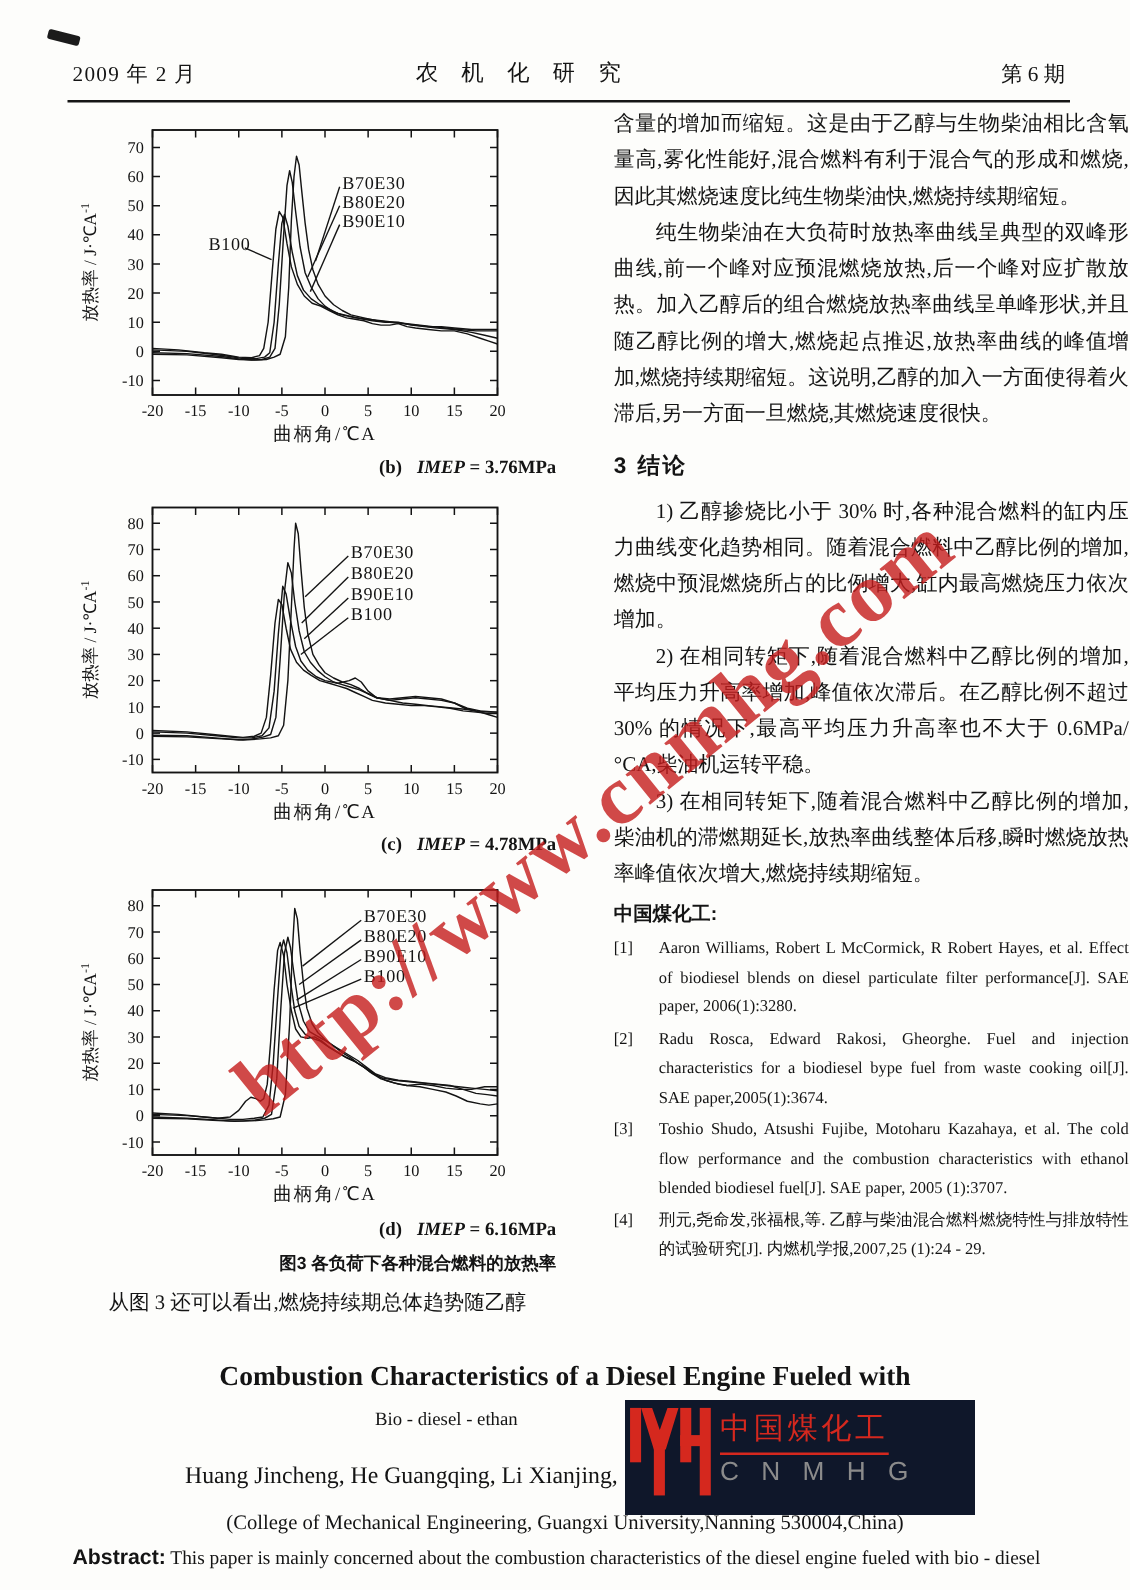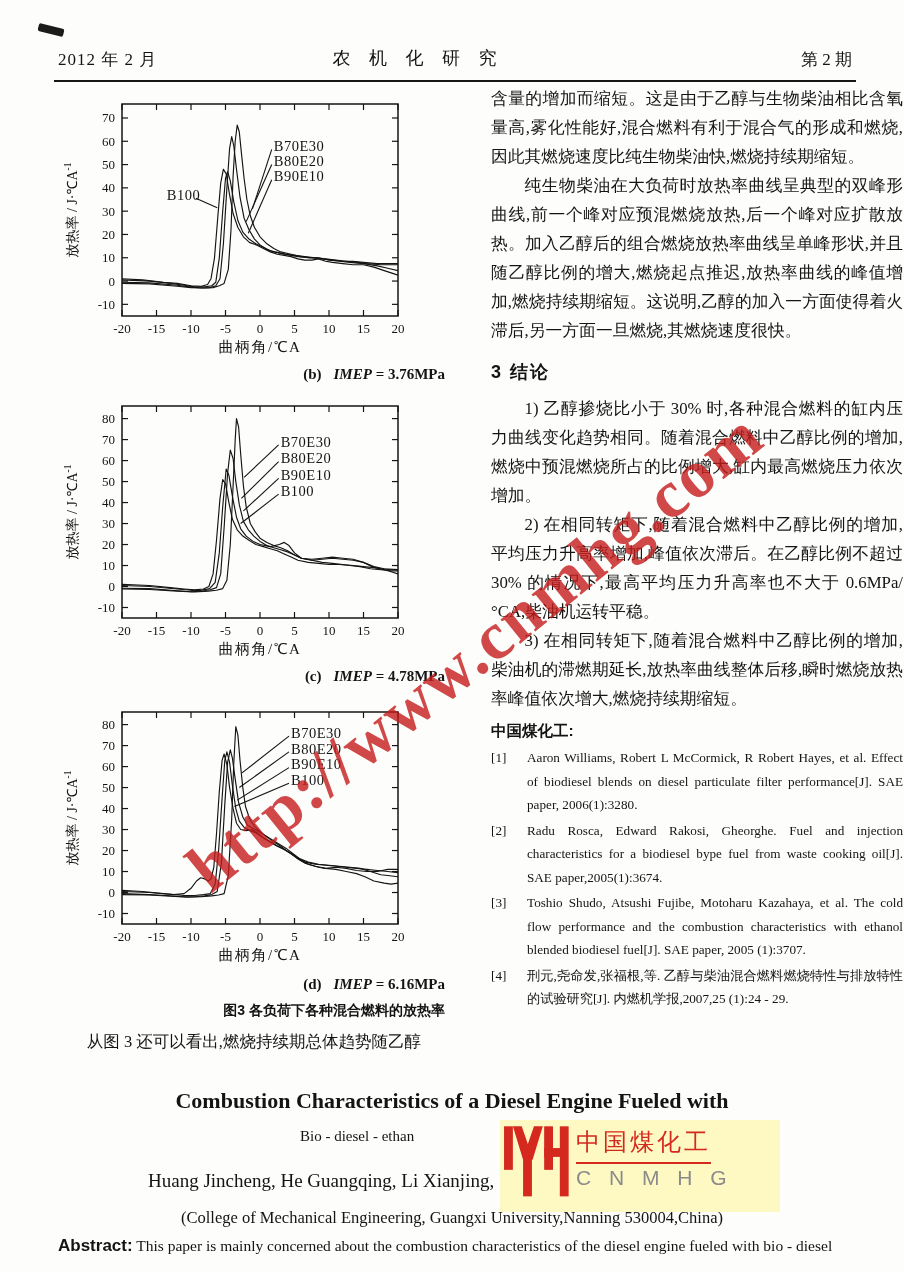--- a/index.html
+++ b/index.html
@@ -34,36 +34,36 @@
   .authors-right{position:absolute;left:702px;top:1172px;font-size:19px;}
   .affiliation{position:absolute;left:0;top:1208px;width:904px;text-align:center;font-size:16.5px;}
   .abstract{position:absolute;left:58px;top:1236px;width:800px;font-size:15.5px;text-align:justify;}
   .abstract b{font-family:"Liberation Sans",sans-serif;font-size:17px;}
   
   .watermark{position:absolute;left:105px;top:612px;width:740px;text-align:center;
              font-size:68px;font-weight:bold;font-family:"Liberation Serif",serif;
              color:rgba(196,28,28,0.8);transform:rotate(-39deg);pointer-events:none;
              letter-spacing:2px;white-space:nowrap;z-index:5;}
   
-  .logo{position:absolute;left:500px;top:1120px;width:280px;height:92px;background:#fef9c3;z-index:6;}
+  .logo{position:absolute;left:500px;top:1120px;width:280px;height:92px;background:#0f172a;z-index:6;}
   .logo-icon{position:absolute;left:2px;top:2px;}
   .logo-cn{position:absolute;left:76px;top:6px;font-size:24px;color:#d5281e;letter-spacing:3px;
            border-bottom:2.5px solid #d5281e;padding-bottom:4px;font-family:"Liberation Sans",sans-serif;}
   .logo-en{position:absolute;left:76px;top:46px;font-size:21px;color:#8b8b8b;letter-spacing:6px;
            font-family:"Liberation Sans",sans-serif;}
 </style>
 </head>
 <body>
 
 <div class="page">
 
   <div class="artifact1"></div>
-  <div class="hdr-date">2012 年 2 月</div>
+  <div class="hdr-date">2009 年 2 月</div>
   <div class="hdr-journal">农 机 化 研 究</div>
-  <div class="hdr-issue">第 2 期</div>
+  <div class="hdr-issue">第 6 期</div>
   <div class="hdr-rule"></div>
 
   <svg class="chart-svg" style="top:94px" width="385" height="268">
       <defs>
         <clipPath id="clip0">
           <rect x="62" y="10" width="276" height="212"></rect>
         </clipPath>
       </defs>
       <rect x="62" y="10" width="276" height="212" fill="none" stroke="#141414" stroke-width="1.5"></rect>
       <line x1="62" y1="222" x2="62" y2="216" stroke="#141414" stroke-width="1.2"></line>

